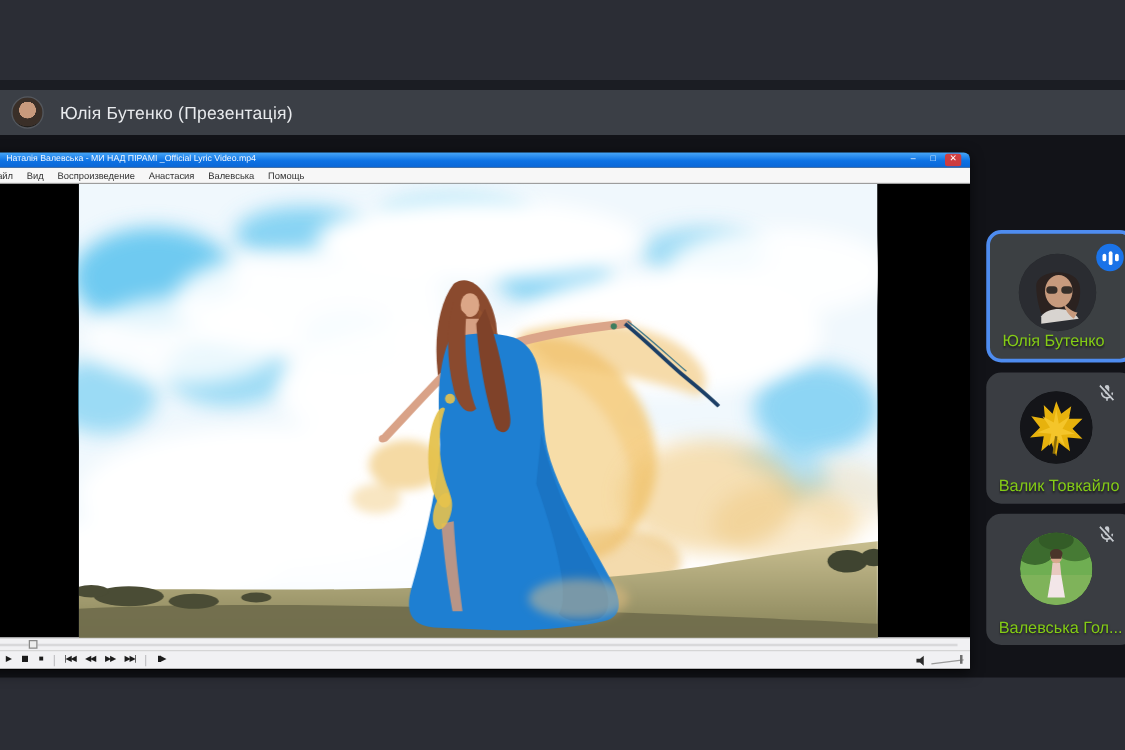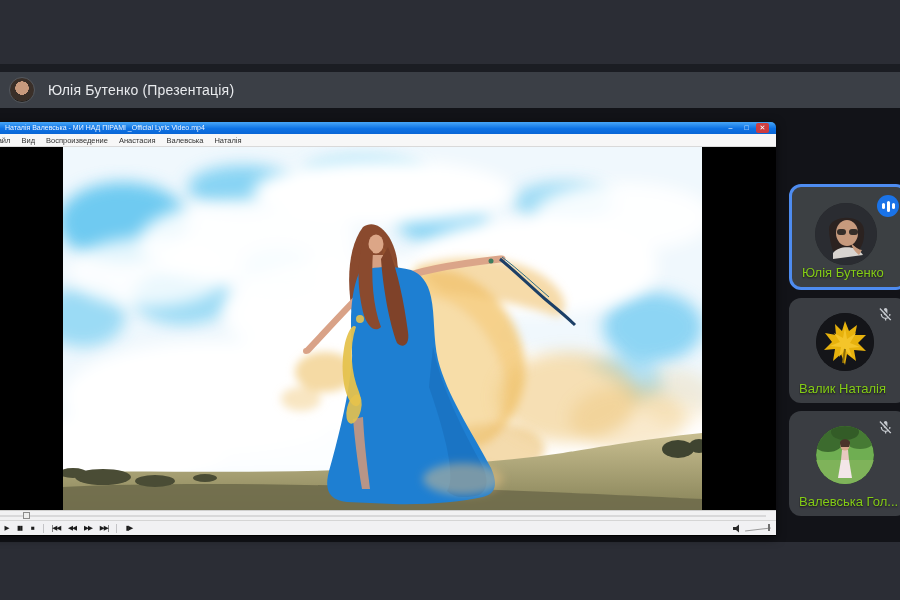--- a/index.html
+++ b/index.html
@@ -82,21 +82,21 @@
       <span class="winbtn close">✕</span>
     </div>
   </div>
 
   <div class="menubar">
     <span>Файл</span>
     <span>Вид</span>
     <span>Воспроизведение</span>
     <span>Анастасия</span>
     <span>Валевська</span>
-    <span>Наталія</span>
+    <span>Помощь</span>
   </div>
 
   <div class="video-area">
     <div class="video-content">
 
       <svg viewBox="0 0 639 363" preserveAspectRatio="none">
         <defs>
           <filter id="b4" x="-40%" y="-40%" width="180%" height="180%">
               <feGaussianBlur stdDeviation="4"></feGaussianBlur>
             </filter>
@@ -248,21 +248,21 @@
     </svg>
   </div>
   <div class="avatar-lg av-valik">
     <svg width="58" height="58" viewBox="0 0 58 58">
       <circle cx="29" cy="29" r="29" fill="#141519"></circle>
       <path d="M29,8 L33,18 L41,12 L39,22 L50,22 L42,30 L50,38 L38,37 L40,48 L31,41 L29,52 L25,41 L17,48 L19,36 L8,37 L16,29 L9,20 L20,22 L19,11 L26,18 Z" fill="#e7b20d"></path>
       <path d="M29,14 L31,26 L40,20 L34,30 L44,34 L33,35 L36,44 L29,37 L23,44 L25,34 L14,33 L24,29 L18,20 L27,25 Z" fill="#f4c52a"></path>
       <line x1="29" y1="36" x2="27" y2="50" stroke="#8a6c08" stroke-width="2"></line>
     </svg>
   </div>
-  <div class="tile-name">Валик Наталія</div>
+  <div class="tile-name">Валик Товкайло</div>
 </div>
 
 <div class="tile" style="top:411px; height:105px;">
   <div class="micoff">
     <svg width="17" height="17" viewBox="0 0 17 17">
       <rect x="6.8" y="2" width="3.6" height="7.2" rx="1.8" fill="#c6cacf"></rect>
       <path d="M4.3,8 a4.3,4.3 0 0 0 8.6,0" stroke="#c6cacf" stroke-width="1.3" fill="none"></path>
       <line x1="8.6" y1="12.3" x2="8.6" y2="14.6" stroke="#c6cacf" stroke-width="1.3"></line>
       <line x1="3" y1="2.4" x2="13.8" y2="14" stroke="#c6cacf" stroke-width="1.5"></line>
       <line x1="4" y1="1.6" x2="14.8" y2="13.2" stroke="#3a3d42" stroke-width="1.2"></line>

